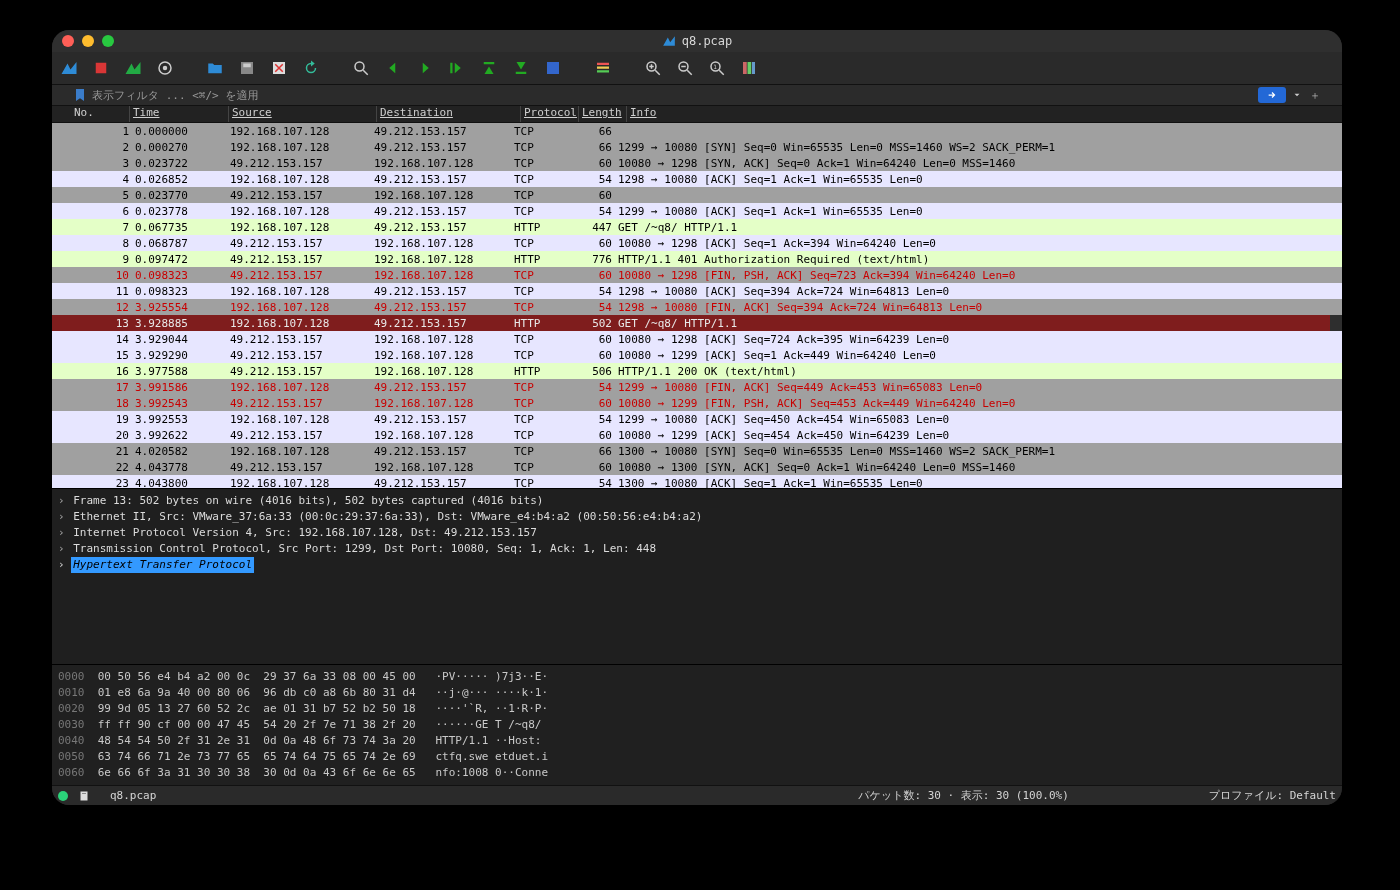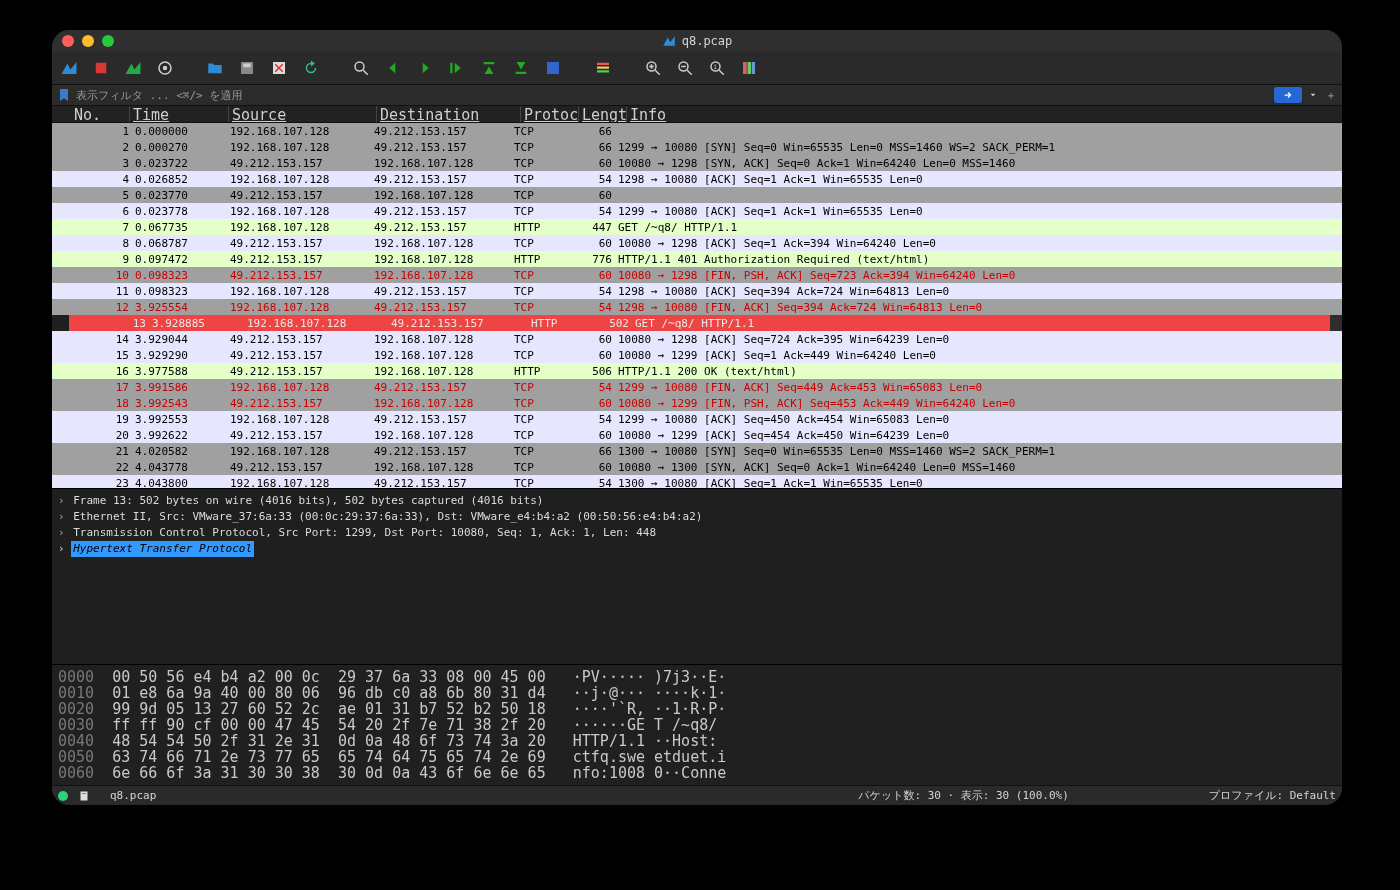--- a/index.html
+++ b/index.html
@@ -7,47 +7,47 @@
   .titlebar{height:24px;background:#2f2f2f;display:flex;align-items:center;position:relative;}
   .traffic{display:flex;gap:8px;padding-left:10px;}
   .tdot{width:12px;height:12px;border-radius:50%;}
   .tred{background:#ff5f57;} .tyel{background:#febc2e;} .tgrn{background:#28c840;}
   .title{position:absolute;left:0;right:0;text-align:center;color:#d8d8d8;font-size:12px;display:flex;justify-content:center;align-items:center;gap:6px;}
   .finicon{width:14px;height:14px;}
   .toolbar{height:34px;background:#2a2a2a;display:flex;align-items:center;gap:10px;padding:0 6px;border-bottom:1px solid #111;}
   .tb-btn{width:22px;height:22px;display:flex;align-items:center;justify-content:center;cursor:pointer;}
   .tb-btn svg{width:18px;height:18px;}
   .tb-sep{width:8px;}
-  .filterbar{height:22px;background:#2b2b2b;display:flex;align-items:center;padding:0 4px;border-bottom:1px solid #111;}
+  .filterbar{height:22px;background:#2b2b2b;display:flex;align-items:center;padding:0 20px;border-bottom:1px solid #111;}
   .fbicon{width:16px;height:16px;margin-right:4px;}
   .filter-in{flex:1;color:#999;}
   .fb-go{width:28px;height:16px;background:#2368d6;border-radius:3px;display:flex;align-items:center;justify-content:center;margin-right:4px;}
   .fb-drop{width:14px;height:16px;display:flex;align-items:center;justify-content:center;}
   .fb-plus{width:14px;height:16px;color:#aaa;margin-left:4px;display:flex;align-items:center;justify-content:center;}
-  .cols{display:flex;background:#222;color:#cfcfcf;font-size:15px;border-bottom:1px solid #111;height:16px;}
+  .cols{display:flex;background:#222;color:#cfcfcf;font-size:11px;border-bottom:1px solid #111;height:16px;}
   .cols div,.prow div{overflow:hidden;white-space:nowrap;}
   .c-no{width:55px;padding-left:4px;} .c-tm{width:95px;} .c-src{width:144px;} .c-dst{width:140px;} .c-pr{width:54px;} .c-ln{width:44px;} .c-if{flex:1;}
   .cols .cell{border-left:1px solid #444;padding-left:3px;text-decoration:underline;}
   .plist{height:392px;overflow:hidden;position:relative;}
   .prow{display:flex;height:16px;align-items:center;font-size:11px;}
   .prow .c-no{text-align:right;padding-right:6px;}
   .prow .c-ln{text-align:right;padding-right:6px;}
   .rc-tcp-syn{background:#a0a0a0;color:#000;} 
   .rc-tcp-ack{background:#e7e6ff;color:#000;}
   .rc-http{background:#e4ffc7;color:#000;}
   .rc-fin{background:#a0a0a0;color:#c80000;}
-  .rc-sel{background:#ef4444;color:#e8e8e8;margin-left:17px;}
+  .rc-sel{background:#7f1d1d;color:#e8e8e8;}
   .gutter{width:18px;height:16px;flex-shrink:0;}
   .side-strip{position:absolute;right:0;top:0;width:12px;height:100%;}
   .side-strip div{width:12px;height:16px;}
   .tree{height:90px;padding:4px 6px;background:#1f1f1f;border-top:1px solid #000;color:#dcdcdc;font-size:11px;line-height:16px;}
   .tree .ln::before{content:"› ";color:#aaa;margin-right:2px;}
   .tree .sel{background:#3399ff;color:#000;display:inline-block;padding:0 2px;font-style:italic;}
   .treebox{height:90px;background:#1f1f1f;}
-  .hex{flex:1;padding:4px 6px;background:#202020;border-top:1px solid #000;color:#c9c9c9;font-size:15px;line-height:16px;white-space:pre;}
+  .hex{flex:1;padding:4px 6px;background:#202020;border-top:1px solid #000;color:#c9c9c9;font-size:11px;line-height:16px;white-space:pre;}
   .hex .off{color:#777;}
   .statusbar{height:20px;background:#2a2a2a;border-top:1px solid #111;display:flex;align-items:center;font-size:11px;color:#d4d4d4;padding:0 6px;gap:10px;}
   .sbdot{width:10px;height:10px;border-radius:50%;background:#2bd37a;}
   .sbicon{width:12px;height:12px;}
   .sbfile{flex:0 0 auto;margin-left:10px;}
   .sb-mid{flex:1;}
 </style>
 </head>
 <body>
 
@@ -473,20 +473,21 @@
         <div class="c-dst">49.212.153.157</div>
         <div class="c-pr">TCP</div>
         <div class="c-ln">54</div>
         <div class="c-if">1300 → 10080 [ACK] Seq=1 Ack=1 Win=65535 Len=0</div>
       </div>
     </div>
 
   <div class="tree" id="tree">
       <div class="ln">Frame 13: 502 bytes on wire (4016 bits), 502 bytes captured (4016 bits)</div>
       <div class="ln">Ethernet II, Src: VMware_37:6a:33 (00:0c:29:37:6a:33), Dst: VMware_e4:b4:a2 (00:50:56:e4:b4:a2)</div>
+      <div class="ln">Internet Protocol Version 4, Src: 192.168.107.128, Dst: 49.212.153.157</div>
       <div class="ln">Transmission Control Protocol, Src Port: 1299, Dst Port: 10080, Seq: 1, Ack: 1, Len: 448</div>
       <div>› <span class="sel">Hypertext Transfer Protocol</span></div>
     </div>
   <div class="treebox"></div>
 
   <div class="hex" id="hex"><div><span class="off">0000</span>  00 50 56 e4 b4 a2 00 0c  29 37 6a 33 08 00 45 00   ·PV····· )7j3··E·</div><div><span class="off">0010</span>  01 e8 6a 9a 40 00 80 06  96 db c0 a8 6b 80 31 d4   ··j·@··· ····k·1·</div><div><span class="off">0020</span>  99 9d 05 13 27 60 52 2c  ae 01 31 b7 52 b2 50 18   ····'`R, ··1·R·P·</div><div><span class="off">0030</span>  ff ff 90 cf 00 00 47 45  54 20 2f 7e 71 38 2f 20   ······GE T /~q8/ </div><div><span class="off">0040</span>  48 54 54 50 2f 31 2e 31  0d 0a 48 6f 73 74 3a 20   HTTP/1.1 ··Host: </div><div><span class="off">0050</span>  63 74 66 71 2e 73 77 65  65 74 64 75 65 74 2e 69   ctfq.swe etduet.i</div><div><span class="off">0060</span>  6e 66 6f 3a 31 30 30 38  30 0d 0a 43 6f 6e 6e 65   nfo:1008 0··Conne</div></div>
 
   <div class="statusbar">
     <div class="sbdot"></div>
     <svg class="sbicon" viewBox="0 0 24 24">

